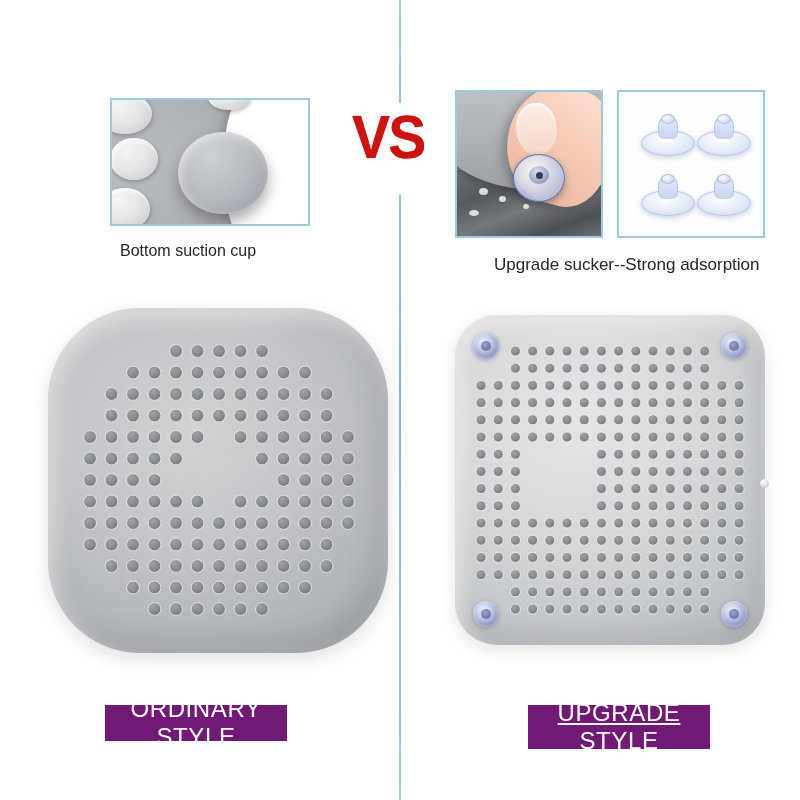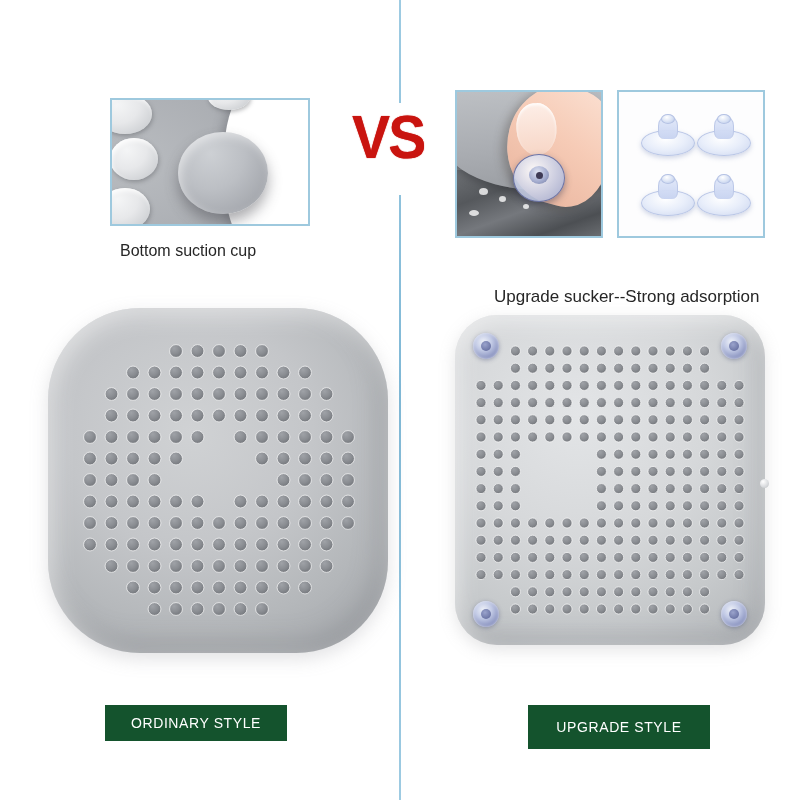--- a/index.html
+++ b/index.html
@@ -127,21 +127,21 @@
     background:radial-gradient(ellipse at 40% 30%, #ffffff 0%, #d5dff3 60%, #b7c5e6 100%);
     border:1px solid #b5c2e4;
   }
 
   
   .caption{
     position:absolute;color:#262626;font-size:16px;
     font-family:"Liberation Sans", sans-serif;white-space:nowrap;
   }
   #caption-left{left:120px;top:242px;}
-  #caption-right{left:494px;top:255px;font-size:17px;margin-top:32px;}
+  #caption-right{left:494px;top:255px;font-size:17px;}
 
   
   .product{position:absolute;}
 
   
   #product-ordinary{left:48px;top:308px;width:340px;height:345px;}
   .ord-body{
     position:absolute;inset:0;border-radius:92px;
     background:
       radial-gradient(ellipse 85% 80% at 42% 36%, #d0d2d4 0%, #c4c6c9 42%, #b4b7ba 72%, #a3a6aa 100%);
@@ -174,27 +174,27 @@
     margin-left:-5px;margin-top:-5px;border-radius:50%;
     background:radial-gradient(circle at 40% 35%, #9aa3cc 0%, #6d76a6 70%, #555e8c 100%);
   }
   .upg-nub{
     position:absolute;right:-4px;top:164px;width:9px;height:9px;border-radius:50%;
     background:radial-gradient(circle at 35% 30%, #ffffff 0%, #d8dadd 60%, #b6b9bd 100%);
   }
 
   
   .badge{
-    position:absolute;background:#14532d;color:#ffffff;
+    position:absolute;background:#701a75;color:#ffffff;
     font-family:"Liberation Sans", sans-serif;
-    font-size:14px;letter-spacing:0.6px;
+    font-size:24px;letter-spacing:0.6px;
     display:flex;align-items:center;justify-content:center;
   }
   #badge-ordinary{left:105px;top:705px;width:182px;height:36px;}
-  #badge-upgrade{left:528px;top:705px;width:182px;height:44px;}
+  #badge-upgrade{left:528px;top:705px;width:182px;height:44px;text-decoration:underline;}
 </style>
 </head>
 <body>
 
 <div class="stage">
 
   <div class="divider"></div>
   <div class="divider-gap"></div>
 
   <div class="vs">VS</div>

